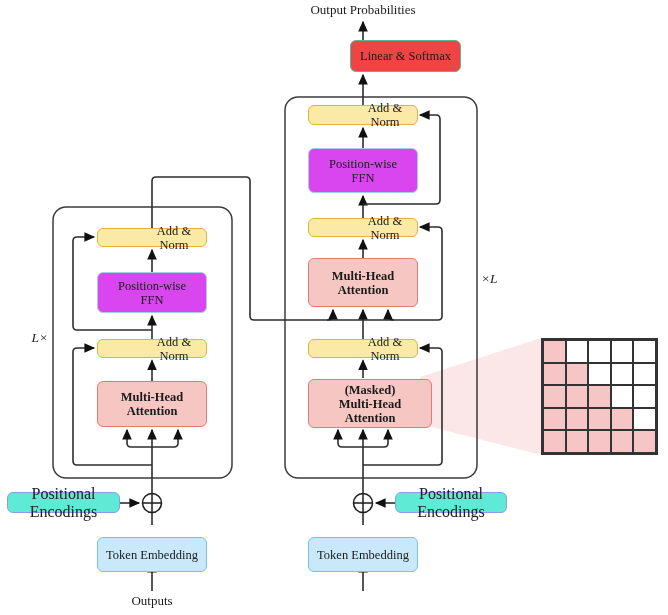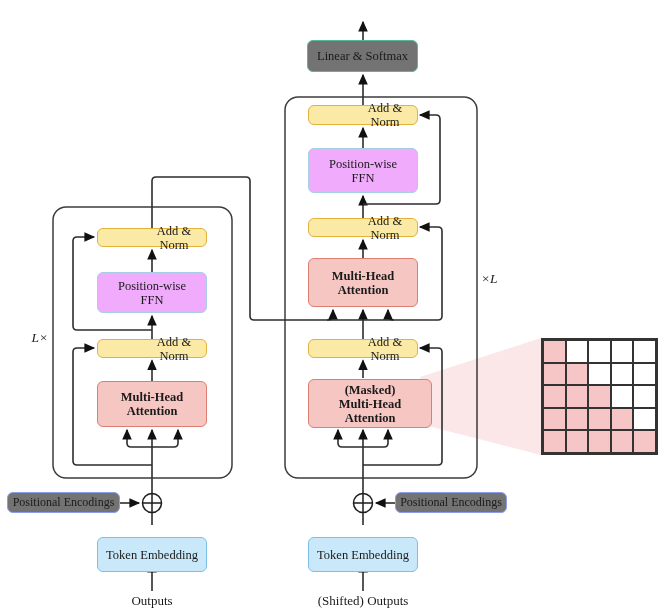--- a/index.html
+++ b/index.html
@@ -3,25 +3,25 @@
 <meta charset="utf-8">
 <style>
   html,body{margin:0;padding:0;background:#ffffff;}
   #stage{position:relative;width:668px;height:615px;background:#ffffff;overflow:hidden;
          font-family:"Liberation Serif","DejaVu Serif",serif;color:#1a1a1a;}
   #wires{position:absolute;left:0;top:0;width:668px;height:615px;z-index:1;}
   .box{position:absolute;z-index:2;display:flex;align-items:center;justify-content:center;
        text-align:center;border-radius:6px;font-size:12.5px;line-height:1.12;
        white-space:pre-line;box-sizing:border-box;border:1.4px solid #888;}
   .yellow{background:#fbe9a6;border-color:#e3b23c;padding-left:44px;}
-  .blue{background:#f0abfc;border-color:#a5cfe4;}
+  .blue{background:#d946ef;border-color:#a5cfe4;}
   .red{background:#f6c6c2;border-color:#dd7e72;font-weight:bold;}
-  .green{background:#737373;border-color:#58b795;}
+  .green{background:#ef4444;border-color:#58b795;margin-left:43px;}
   .emb{background:#c9e9fa;border-color:#7cc0e8;margin-top:12px;}
-  .pe{background:#737373;border-color:#8b9ce9;font-size:12px;}
+  .pe{background:#5eead4;border-color:#8b9ce9;font-size:16px;}
   .lbl{position:absolute;z-index:2;font-size:13px;white-space:nowrap;}
   .scale{font-style:italic;font-size:13.5px;color:#222;}
   #mask-grid{position:absolute;left:541px;top:338px;width:117px;height:117px;z-index:2;
              display:grid;grid-template-columns:repeat(5,1fr);grid-template-rows:repeat(5,1fr);
              border:2px solid #333;box-sizing:border-box;background:#fff;}
   #mask-grid .cell{border:1px solid #333;}
   #mask-grid .cell.f{background:#f5c6c5;}
   #mask-grid .cell.e{background:#ffffff;}
 </style>
 </head>
@@ -79,20 +79,21 @@
     <g stroke="#1d1d1d" stroke-width="1.5">
       <circle cx="152" cy="503" r="9.5" fill="#ffffff"></circle>
       <path d="M142.5,503 H161.5 M152,493.5 V512.5" fill="none"></path>
     </g>
     <g stroke="#1d1d1d" stroke-width="1.5">
       <circle cx="363" cy="503" r="9.5" fill="#ffffff"></circle>
       <path d="M353.5,503 H372.5 M363,493.5 V512.5" fill="none"></path>
     </g>
   </svg>
 
+  <div class="lbl" style="left:283px;top:2px;width:160px;text-align:center">Output Probabilities</div>
   <div class="box green" style="left:307px;top:40px;width:111px;height:32px">Linear &amp; Softmax</div>
 
   <div class="box yellow" style="left:308px;top:105px;width:110px;height:20px">Add &amp; Norm</div>
   <div class="box blue" style="left:308px;top:148px;width:110px;height:45px">Position-wise
 FFN</div>
   <div class="box yellow" style="left:308px;top:218px;width:110px;height:19px">Add &amp; Norm</div>
   <div class="box red" style="left:308px;top:258px;width:110px;height:49px">Multi-Head
 Attention</div>
   <div class="box yellow" style="left:308px;top:339px;width:110px;height:19px">Add &amp; Norm</div>
   <div class="box red" style="left:308px;top:379px;width:124px;height:49px">(Masked)
@@ -106,21 +107,20 @@
   <div class="box yellow" style="left:97px;top:339px;width:110px;height:19px">Add &amp; Norm</div>
   <div class="box red" style="left:97px;top:381px;width:110px;height:46px">Multi-Head
 Attention</div>
   <div class="lbl scale" style="left:20px;top:330px;width:28px;text-align:right">L×</div>
 
   <div class="box pe" style="left:7px;top:492px;width:113px;height:21px">Positional Encodings</div>
   <div class="box pe" style="left:395px;top:492px;width:112px;height:21px">Positional Encodings</div>
   <div class="box emb" style="left:97px;top:525px;width:110px;height:35px">Token Embedding</div>
   <div class="box emb" style="left:308px;top:525px;width:110px;height:35px">Token Embedding</div>
   <div class="lbl" style="left:102px;top:593px;width:100px;text-align:center">Outputs</div>
-  <div class="lbl" style="left:293px;top:593px;width:140px;text-align:center">(Shifted) Outputs</div>
 
   <div id="mask-grid">
       <div class="cell f"></div>
       <div class="cell e"></div>
       <div class="cell e"></div>
       <div class="cell e"></div>
       <div class="cell e"></div>
       <div class="cell f"></div>
       <div class="cell f"></div>
       <div class="cell e"></div>

